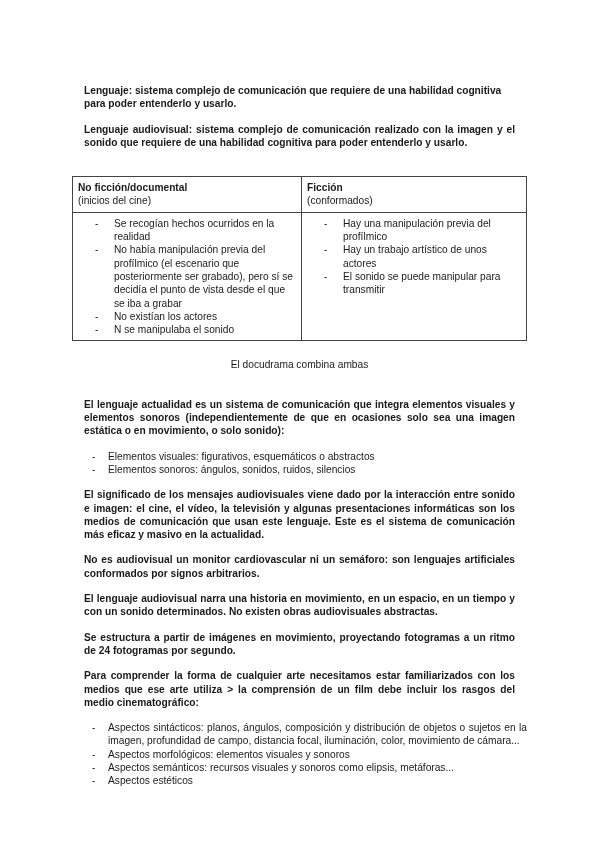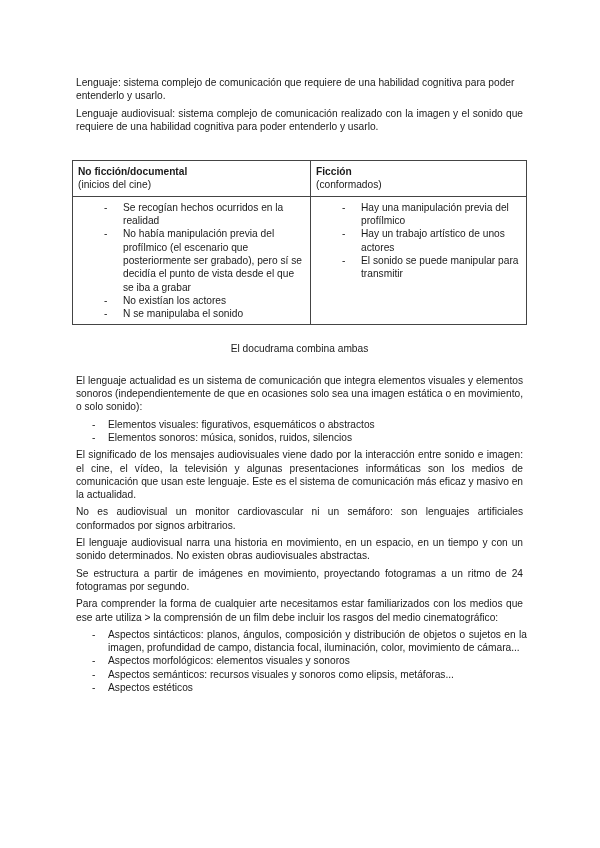--- a/index.html
+++ b/index.html
@@ -1,28 +1,28 @@
 <!DOCTYPE html>
 <html><head>
 <meta charset="utf-8">
 <style>
   html, body { margin: 0; padding: 0; background: #ffffff; }
   body { width: 600px; height: 848px; position: relative; overflow: hidden;
          font-family: "Liberation Sans", sans-serif; color: #1a1a1a; font-size: 10.2px; line-height: 13.3px; }
   .page { position: absolute; left: 72px; top: 72px; width: 455px; }
-  p { margin: 4px; }
+  p { margin: 12px; font-weight: bold; }
   .just { text-align: justify; text-align-last: left; }
   ul.dash { list-style: none; margin: 0; padding: 0; }
   ul.dash li { position: relative; padding-left: 36px; }
   ul.dash li::before { content: "-"; position: absolute; left: 20px; top: 0; }
   table.cmp { border-collapse: collapse; width: 455px; margin-top: 27px; }
   table.cmp td { border: 1.3px solid #444; vertical-align: top; padding: 4px 5px; }
   table.cmp td.c1 { width: 218px; }
   table.cmp .hdr { font-weight: bold; }
-  table.cmp td.body { padding: 4px 5px 4px 14px; height: 116px; }
+  table.cmp td.body { padding: 4px 5px 4px 5px; height: 116px; }
   table.cmp ul.dash li { padding-left: 36px; }
   table.cmp ul.dash li::before { left: 17px; }
   .caption { text-align: center; margin-top: 17px; }
   .gap { height: 14px; }
 </style>
 </head>
 <body>
 
 <div class="page">
   <p>Lenguaje: sistema complejo de comunicación que requiere de una habilidad cognitiva para poder entenderlo y usarlo.</p>
@@ -59,21 +59,21 @@
     </tr>
   </tbody>
     </table>
   <div class="caption">El docudrama combina ambas</div>
 
   <div class="gap"></div>
 
   <p class="just">El lenguaje actualidad es un sistema de comunicación que integra elementos visuales y elementos sonoros (independientemente de que en ocasiones solo sea una imagen estática o en movimiento, o solo sonido):</p>
   <ul class="dash">
     <li>Elementos visuales: figurativos, esquemáticos o abstractos</li>
-    <li>Elementos sonoros: música, sonidos, ruidos, silencios</li>
+    <li>Elementos sonoros: ángulos, sonidos, ruidos, silencios</li>
   </ul>
   <p class="just">El significado de los mensajes audiovisuales viene dado por la interacción entre sonido e imagen: el cine, el vídeo, la televisión y algunas presentaciones informáticas son los medios de comunicación que usan este lenguaje. Este es el sistema de comunicación más eficaz y masivo en la actualidad.</p>
   <p class="just">No es audiovisual un monitor cardiovascular ni un semáforo: son lenguajes artificiales conformados por signos arbitrarios.</p>
   <p class="just">El lenguaje audiovisual narra una historia en movimiento, en un espacio, en un tiempo y con un sonido determinados. No existen obras audiovisuales abstractas.</p>
   <p class="just">Se estructura a partir de imágenes en movimiento, proyectando fotogramas a un ritmo de 24 fotogramas por segundo.</p>
   <p class="just">Para comprender la forma de cualquier arte necesitamos estar familiarizados con los medios que ese arte utiliza &gt; la comprensión de un film debe incluir los rasgos del medio cinematográfico:</p>
   <ul class="dash">
     <li class="just">Aspectos sintácticos: planos, ángulos, composición y distribución de objetos o sujetos en la imagen, profundidad de campo, distancia focal, iluminación, color, movimiento de cámara...</li>
     <li class="just">Aspectos morfológicos: elementos visuales y sonoros</li>
     <li class="just">Aspectos semánticos: recursos visuales y sonoros como elipsis, metáforas...</li>

